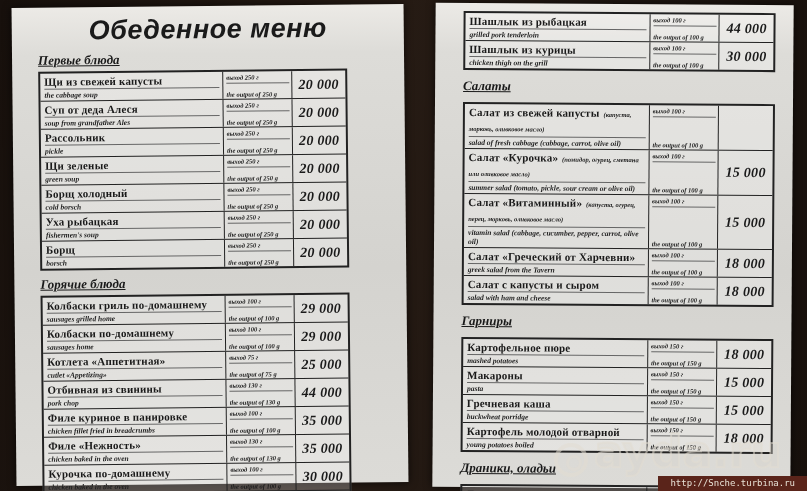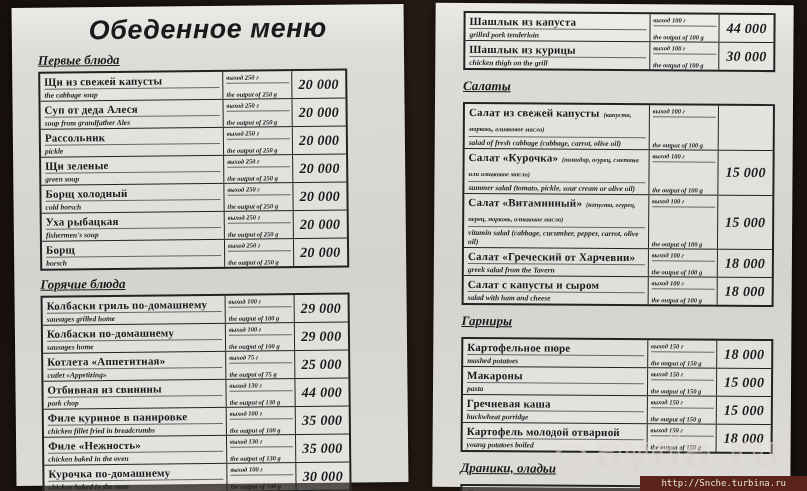--- a/index.html
+++ b/index.html
@@ -34,21 +34,21 @@
     font-weight:bold;font-style:italic;font-size:14px;letter-spacing:.3px;}
   .watermark-big{position:absolute;left:554px;top:426px;display:flex;align-items:flex-end;gap:6px;
     font-family:"DejaVu Sans",sans-serif;font-weight:bold;font-size:44px;
     color:rgba(210,205,195,.18);-webkit-text-stroke:2px rgba(225,220,210,.55);
     pointer-events:none;}
   .wm-logo{display:inline-block;width:34px;height:34px;border:4px solid rgba(225,220,210,.55);
     border-radius:50%;box-sizing:border-box;position:relative;}
   .wm-logo::after{content:"";position:absolute;left:8px;top:8px;width:10px;height:10px;
     border:3px solid rgba(225,220,210,.5);border-radius:50%;}
   .watermark-url{position:absolute;right:0;bottom:0;background:var(--watermark-url-bg,#5a241a);
-    color:#e8e2d6;font-family:"DejaVu Sans Mono",monospace;font-size:9px;padding:2px 21px 3px;text-align:right;}
+    color:#e8e2d6;font-family:"DejaVu Sans Mono",monospace;font-size:9px;padding:2px 12px 3px;text-align:right;}
 </style>
 </head>
 <body>
 
 <div class="scene">
 
   <div class="page page-left">
     <div class="menu-title">Обеденное меню</div>
     <div>
   <div class="menu-section">
@@ -237,21 +237,21 @@
 </div>
   </div>
 
   <div class="page page-right">
     <div>
   <div class="menu-section">
 
     <div class="menu-table">
   <div class="row">
     <div class="cell cell-name">
-      <div class="ru-line"><span class="ru">Шашлык из капуста</span> </div>
+      <div class="ru-line"><span class="ru">Шашлык из рыбацкая</span> </div>
       <div class="en">grilled pork tenderloin</div>
     </div>
     <div class="cell cell-weight">
       <div class="w-ru">выход  100 г</div>
       <div class="w-en">the output of 100 g</div>
     </div>
     <div class="cell cell-price">44 000</div>
   </div>
 
   <div class="row">

